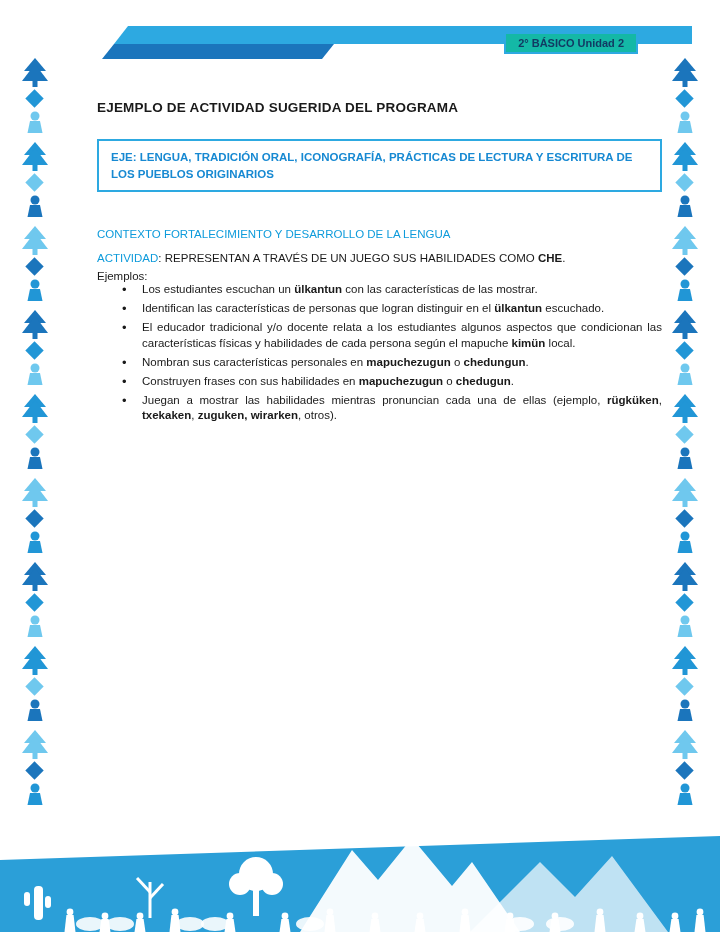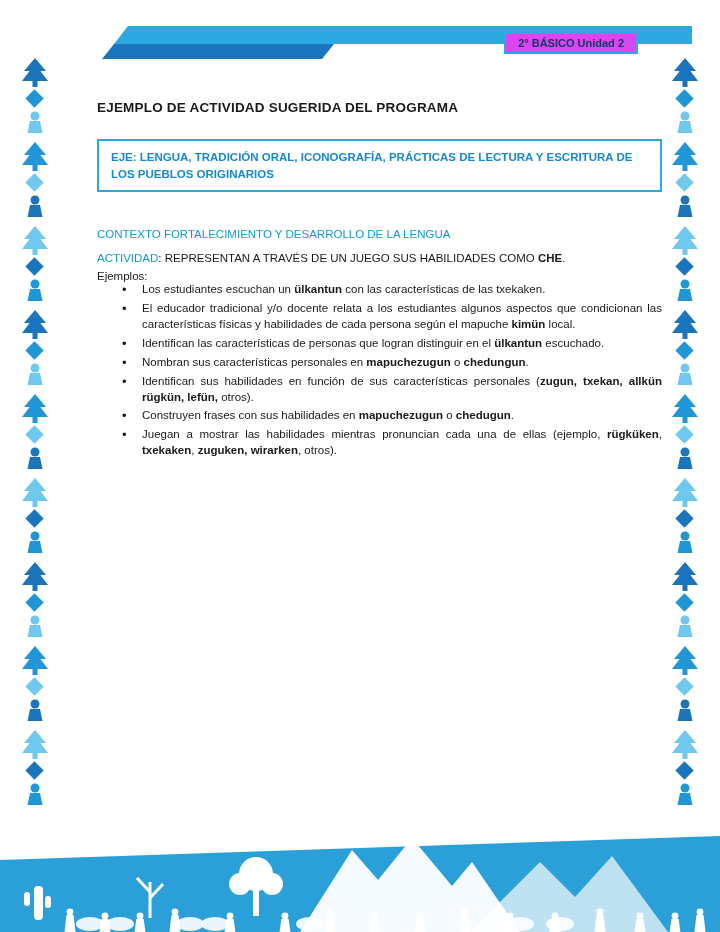--- a/index.html
+++ b/index.html
@@ -3,21 +3,21 @@
 <meta charset="utf-8">
 <style>
   * { margin:0; padding:0; box-sizing:border-box; }
   html,body { width:720px; height:932px; }
   body { font-family:"Liberation Sans", sans-serif; background:#ffffff; }
   .page { position:relative; width:720px; height:932px; overflow:hidden; background:#fff; }
 
   .top-band { position:absolute; top:0; left:0; }
   .badge {
     position:absolute; top:32px; right:82px;
-    background:#d946ef; border:2px solid #2DA9E1;
+    background:#14b8a6; border:2px solid #2DA9E1;
     padding:3px 12px; font-size:11px; font-weight:bold; color:#123A63;
     white-space:nowrap;
     text-align:right;
   }
 
   .border-col { position:absolute; top:58px; width:34px; height:760px; }
   .border-col.left  { left:18px; }
   .border-col.right { right:18px; }
 
   .content { position:absolute; left:97px; top:100px; width:565px; color:#1a1a1a; }
@@ -208,25 +208,24 @@
       <span>EJE: LENGUA, TRADICIÓN ORAL, ICONOGRAFÍA, PRÁCTICAS DE LECTURA Y ESCRITURA DE LOS PUEBLOS ORIGINARIOS</span>
     </div>
 
     <p class="contexto">CONTEXTO FORTALECIMIENTO Y DESARROLLO DE LA LENGUA</p>
 
     <p class="activity"><span class="act-label">ACTIVIDAD</span><span>: REPRESENTAN A TRAVÉS DE UN JUEGO SUS HABILIDADES COMO </span><b>CHE</b><span>.</span></p>
 
     <p class="ejemplos">Ejemplos:</p>
 
     <ul class="bullets">
-        <li><span>Los estudiantes escuchan un </span><b>ülkantun</b><span> con las características de las txekaken.</span></li>
+        <li><span>Los estudiantes escuchan un </span><b>ülkantun</b><span> con las características de las mostrar.</span></li>
+        <li><span>Identifican las características de personas que logran distinguir en el </span><b>ülkantun</b><span> escuchado.</span></li>
         <li><span>El educador tradicional y/o docente relata a los estudiantes algunos aspectos que condicionan las características físicas y habilidades de cada persona según el mapuche </span><b>kimün</b><span> local.</span></li>
-        <li><span>Identifican las características de personas que logran distinguir en el </span><b>ülkantun</b><span> escuchado.</span></li>
         <li><span>Nombran sus características personales en </span><b>mapuchezugun</b><span> o </span><b>chedungun</b><span>.</span></li>
-        <li><span>Identifican sus habilidades en función de sus características personales (</span><b>zugun, txekan, allkün rügkün, lefün,</b><span> otros).</span></li>
         <li><span>Construyen frases con sus habilidades en </span><b>mapuchezugun</b><span> o </span><b>chedugun</b><span>.</span></li>
         <li><span>Juegan a mostrar las habilidades mientras pronuncian cada una de ellas (ejemplo, </span><b>rügküken</b><span>, </span><b>txekaken</b><span>, </span><b>zuguken, wirarken</b><span>, otros).</span></li>
       </ul>
   </div>
 
   <svg class="bottom-scene" width="720" height="112" viewBox="0 0 720 112">
       <polygon points="0,40 720,16 720,112 0,112" fill="#2B9FD8"></polygon>
       <path d="M300 112 L352 30 L378 60 L412 18 L452 66 L472 42 L520 112 Z" fill="#ffffff" opacity="0.95"></path>
       <path d="M470 112 L540 42 L575 77 L612 36 L668 112 Z" fill="#ffffff" opacity="0.7"></path>
       <circle cx="256" cy="54" r="17" fill="#fff"></circle>

